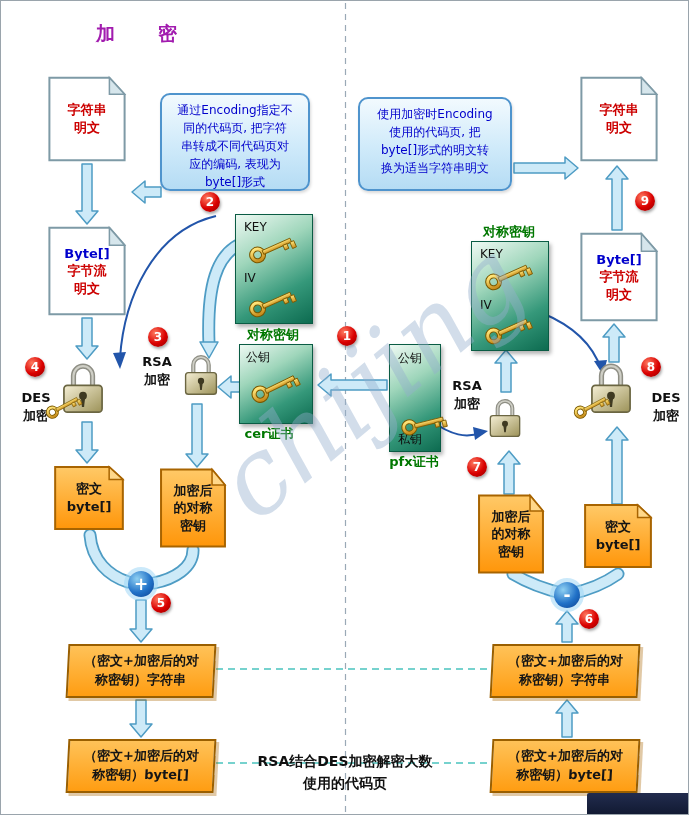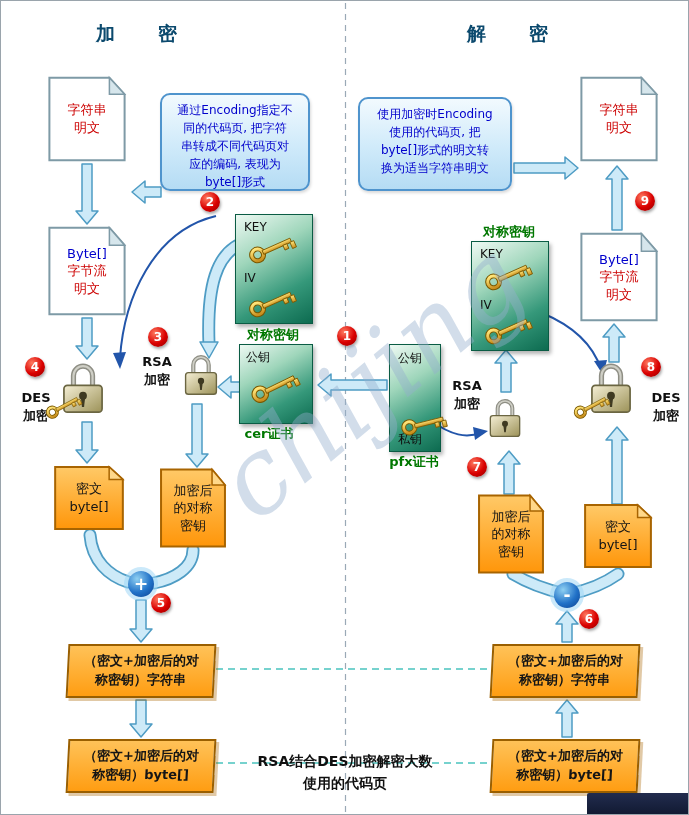--- a/index.html
+++ b/index.html
@@ -1,27 +1,27 @@
 <!DOCTYPE html>
 <html><head>
 <meta charset="utf-8">
 <style>
   html,body{margin:0;padding:0;background:#fff;}
   .stage{position:relative;width:689px;height:815px;background:#ffffff;border:1px solid #9aa4ac;
          font-family:"DejaVu Sans","Liberation Sans",sans-serif;overflow:hidden;box-sizing:border-box;}
   .abs{position:absolute;}
   .pre{white-space:pre-line;}
-  .title{position:absolute;color:#0c4a6e;font-weight:bold;font-size:19px;letter-spacing:12px;z-index:4;}
+  .title{position:absolute;color:#a21caf;font-weight:bold;font-size:19px;letter-spacing:12px;z-index:4;}
   .callout{position:absolute;background:linear-gradient(180deg,#f2fafe 0%,#cfeafa 55%,#b5dcf4 100%);
            border:2px solid #4f94cd;border-radius:10px;color:#0000cc;font-size:12px;line-height:1.5;
            text-align:center;white-space:pre-line;padding:6px 3px;z-index:3;box-shadow:1px 2px 3px rgba(0,0,0,.15);box-sizing:border-box;}
   .doc{position:absolute;z-index:3;}
   .doc .shape{position:absolute;left:0;top:0;width:100%;height:100%;}
   .doctext{position:absolute;inset:0;display:flex;flex-direction:column;align-items:center;justify-content:center;
-           font-size:13px;font-weight:normal;line-height:1.35;text-align:center;white-space:pre-line;}
+           font-size:13px;font-weight:bold;line-height:1.35;text-align:center;white-space:pre-line;}
   .doctext span{display:block;}
   .doc-white .docfill{fill:#ffffff;stroke:#7e9aa6;stroke-width:2;}
   .doc-white .docfold{fill:#d6e6ec;stroke:#7e9aa6;stroke-width:1.5;}
   .doc-white .doctext{color:#cc0000;}
   .doc-orange .docfill{fill:url(#orangeGrad);stroke:#a86400;stroke-width:2;}
   .doc-orange .docfold{fill:#ffd88a;stroke:#a86400;stroke-width:1.5;}
   .doc-orange .doctext{color:#151515;}
   .t-blue{color:#0000cc;}
   .keybox{position:absolute;background:linear-gradient(150deg,#eef9f3 0%,#9fd6bb 35%,#35987a 70%,#0d6b50 100%);
           border:1px solid #0a5c44;box-shadow:2px 3px 4px rgba(0,0,0,.3);z-index:3;}
@@ -137,21 +137,20 @@
     <g>
       <path class="thin" d="M429,419 C451,435 465,437 480,432"></path>
       <polygon class="thinhead" points="472,426 474,439 487,430"></polygon>
     </g>
 
     <line class="dashline" x1="215" y1="668" x2="489" y2="668"></line>
     <line class="dashline" x1="215" y1="762" x2="489" y2="762"></line>
   </svg>
 
   <div class="title" style="left:95px;top:20px;">加　密</div>
-  <div class="title" style="left:466px;top:20px;">解　密</div>
 
   <div class="callout" style="left:159px;top:92px;width:150px;height:98px;">通过Encoding指定不
 同的代码页, 把字符
 串转成不同代码页对
 应的编码, 表现为
 byte[]形式</div>
   <div class="callout" style="left:357px;top:96px;width:154px;height:94px;">使用加密时Encoding
 使用的代码页, 把
 byte[]形式的明文转
 换为适当字符串明文</div>

